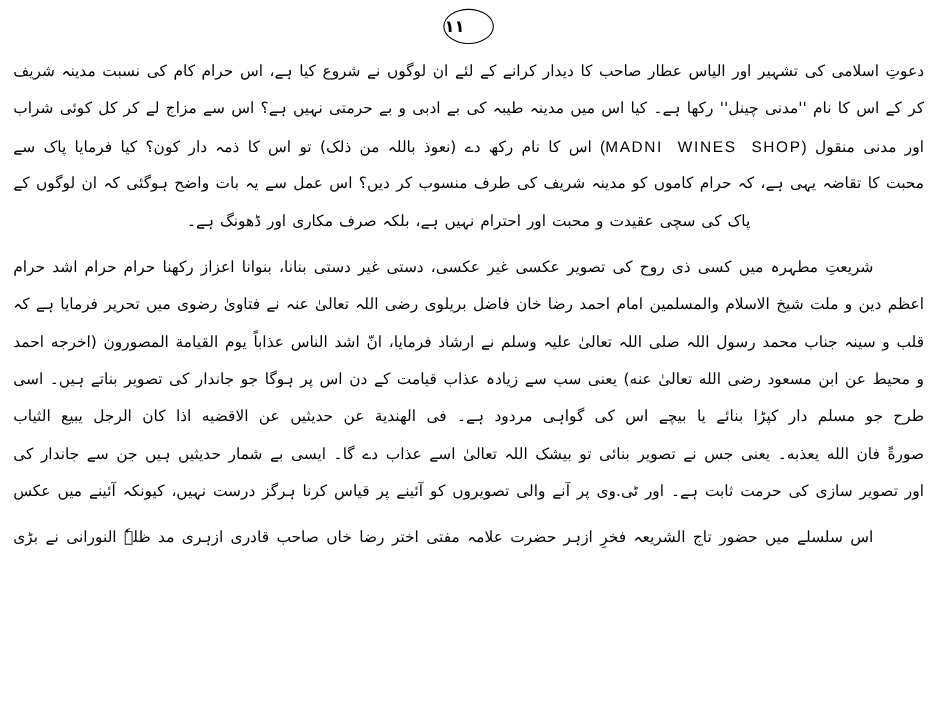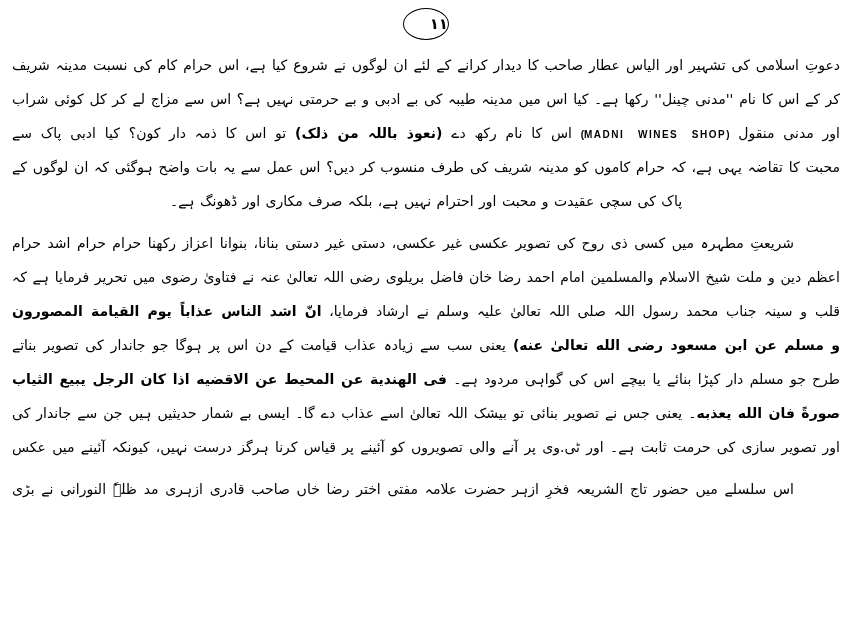--- a/index.html
+++ b/index.html
@@ -24,70 +24,70 @@
   }
   .pagenum {
     display: inline-block;
     border: 1.6px solid #000;
     border-radius: 50%;
     min-width: 44px;
     height: 30px;
     line-height: 30px;
     font-size: 15px;
     font-weight: bold;
-    text-align: right;
+    text-align: left;
   }
   .para { margin: 0; }
   .para + .para { margin-top: 8px; }
   .line {
     font-size: 14px;
     line-height: 34px;
     height: 34px;
     overflow: hidden;
     text-align: justify;
     text-align-last: justify;
     word-spacing: 1px;
   }
   .line.center {
     text-align: center;
     text-align-last: center;
   }
   .line.indent {
     padding-right: 46px;
   }
-  .bold { font-weight: bold; }
+  .bold { font-weight: normal; }
   .latin {
-    font-weight: bold;
+    font-weight: normal;
     font-family: "Liberation Sans", sans-serif;
-    font-size: 10px;
+    font-size: 14px;
     letter-spacing: 1.5px;
     word-spacing: 6px;
   }
 </style>
 </head>
 <body>
 
 <div class="page">
   <div class="pagenum-wrap">
     <span class="pagenum">۱۱</span>
   </div>
   <div id="text-body">
       <div class="para">
         <div class="line"><span class="">دعوتِ اسلامی کی تشہیر اور الیاس عطار صاحب کا دیدار کرانے کے لئے ان لوگوں نے شروع کیا ہے، اس حرام کام کی نسبت مدینہ شریف کی طرف</span></div>
         <div class="line"><span class="">کر کے اس کا نام ''مدنی چینل'' رکھا ہے۔ کیا اس میں مدینہ طیبہ کی بے ادبی و بے حرمتی نہیں ہے؟ اس سے مزاج لے کر کل کوئی شراب کا دھندہ کرے</span></div>
-        <div class="line"><span class="">اور مدنی منقول </span><span class="bold latin" dir="ltr">(MADNI WINES SHOP)</span><span class=""> اس کا نام رکھ دے </span><span class="bold">(نعوذ باللہ من ذلک)</span><span class=""> تو اس کا ذمہ دار کون؟ کیا ادبی پاک سے</span></div>
+        <div class="line"><span class="">اور مدنی منقول </span><span class="bold latin" dir="ltr">(MADNI WINES SHOP)</span><span class=""> اس کا نام رکھ دے </span><span class="bold">(نعوذ باللہ من ذلک)</span><span class=""> تو اس کا ذمہ دار کون؟ کیا فرمایا پاک سے</span></div>
         <div class="line"><span class="">محبت کا تقاضہ یہی ہے، کہ حرام کاموں کو مدینہ شریف کی طرف منسوب کر دیں؟ اس عمل سے یہ بات واضح ہوگئی کہ ان لوگوں کے دل میں مدینہ</span></div>
         <div class="line center"><span class="">پاک کی سچی عقیدت و محبت اور احترام نہیں ہے، بلکہ صرف مکاری اور ڈھونگ ہے۔</span></div>
       </div>
       <div class="para">
         <div class="line indent"><span class="">شریعتِ مطہرہ میں کسی ذی روح کی تصویر عکسی غیر عکسی، دستی غیر دستی بنانا، بنوانا اعزاز رکھنا حرام حرام اشد حرام ہے۔ سرکارِ اعلیٰ حضرت مجدد</span></div>
         <div class="line"><span class="">اعظم دین و ملت شیخ الاسلام والمسلمین امام احمد رضا خان فاضل بریلوی رضی اللہ تعالیٰ عنہ نے فتاویٰ رضوی میں تحریر فرمایا ہے کہ سرکارِ مدینہ راحت</span></div>
         <div class="line"><span class="">قلب و سینہ جناب محمد رسول اللہ صلی اللہ تعالیٰ علیہ وسلم نے ارشاد فرمایا، </span><span class="bold">انّ اشد الناس عذاباً یوم القیامة المصورون (اخرجه احمد</span></div>
-        <div class="line"><span class="bold">و مسلم عن ابن مسعود رضی الله تعالیٰ عنه)</span><span class=""> یعنی سب سے زیادہ عذاب قیامت کے دن اس پر ہوگا جو جاندار کی تصویر بناتے ہیں۔ اسی</span></div>
-        <div class="line"><span class="">طرح جو مسلم دار کپڑا بنائے یا بیچے اس کی گواہی مردود ہے۔ </span><span class="bold">فی الهندیة عن المحیط عن الاقضیه اذا کان الرجل یبیع الثیاب</span></div>
+        <div class="line"><span class="bold">و محیط عن ابن مسعود رضی الله تعالیٰ عنه)</span><span class=""> یعنی سب سے زیادہ عذاب قیامت کے دن اس پر ہوگا جو جاندار کی تصویر بناتے ہیں۔ اسی</span></div>
+        <div class="line"><span class="">طرح جو مسلم دار کپڑا بنائے یا بیچے اس کی گواہی مردود ہے۔ </span><span class="bold">فی الهندیة عن حدیثیں عن الاقضیه اذا کان الرجل یبیع الثیاب</span></div>
         <div class="line"><span class="bold">صورةً فان الله یعذبه</span><span class="">۔ یعنی جس نے تصویر بنائی تو بیشک اللہ تعالیٰ اسے عذاب دے گا۔ ایسی بے شمار حدیثیں ہیں جن سے جاندار کی تصویر کشی</span></div>
         <div class="line"><span class="">اور تصویر سازی کی حرمت ثابت ہے۔ اور ٹی.وی پر آنے والی تصویروں کو آئینے پر قیاس کرنا ہرگز درست نہیں، کیونکہ آئینے میں عکس مستقر نہیں ہوتا</span></div>
       </div>
       <div class="para">
         <div class="line indent"><span class="">اس سلسلے میں حضور تاج الشریعہ فخرِ ازہر حضرت علامہ مفتی اختر رضا خاں صاحب قادری ازہری مد ظلہٗ النورانی نے بڑی تفصیل کے ساتھ</span></div>
       </div>
     </div>
 </div>
 
 </body></html>

